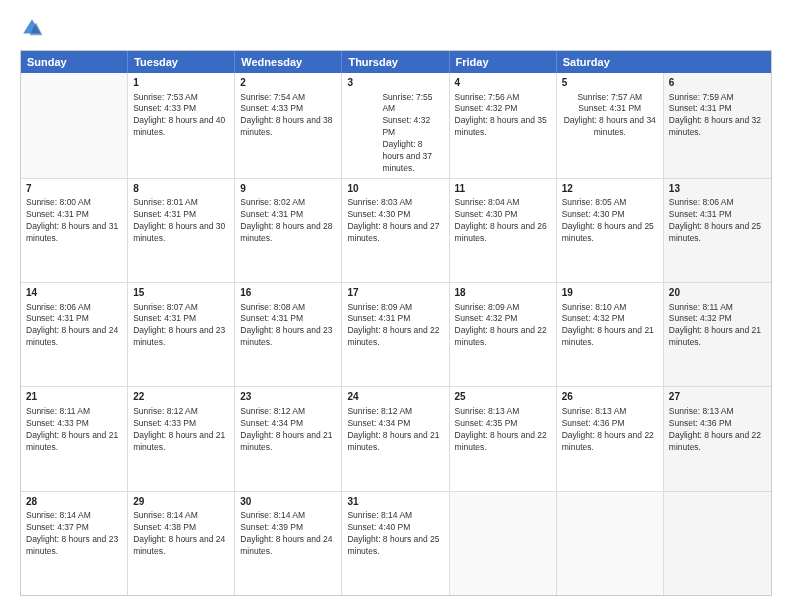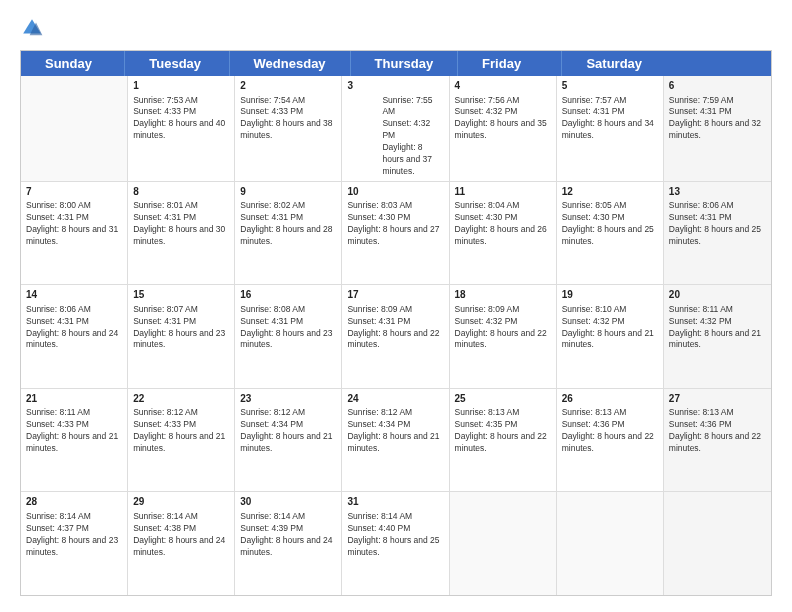--- a/index.html
+++ b/index.html
@@ -59,23 +59,23 @@
       display: flex;
       flex-direction: column;
     }
     .cal-header {
       display: grid;
       grid-template-columns: repeat(7, 1fr);
       background: #3a6bc4;
     }
     .cal-header-cell {
       color: #fff;
-      font-size: 13px;
+      font-size: 11px;
       font-weight: bold;
-      padding: 5px 24px;
+      padding: 5px 6px;
       text-align: left;
       border-right: 1px solid #5a8bd4;
     }
     .cal-header-cell:last-child { border-right: none; }
     .cal-body {
       flex: 1;
       display: flex;
       flex-direction: column;
     }
     .cal-row {
@@ -164,21 +164,21 @@
 Daylight: 8 hours and 37 minutes.</div>
           </div>
           <div class="cal-cell">
             <div class="day-num">4</div>
             <div class="cell-text" style="white-space: pre-line;">Sunrise: 7:56 AM
 Sunset: 4:32 PM
 Daylight: 8 hours and 35 minutes.</div>
           </div>
           <div class="cal-cell">
             <div class="day-num">5</div>
-            <div class="cell-text" style="white-space: pre-line;">Sunrise: 7:57 AM
+            <div class="cell-text" style="white-space: pre-line; text-align: center;">Sunrise: 7:57 AM
 Sunset: 4:31 PM
 Daylight: 8 hours and 34 minutes.</div>
           </div>
           <div class="cal-cell shaded">
             <div class="day-num">6</div>
             <div class="cell-text" style="white-space: pre-line;">Sunrise: 7:59 AM
 Sunset: 4:31 PM
 Daylight: 8 hours and 32 minutes.</div>
           </div>
         </div>

